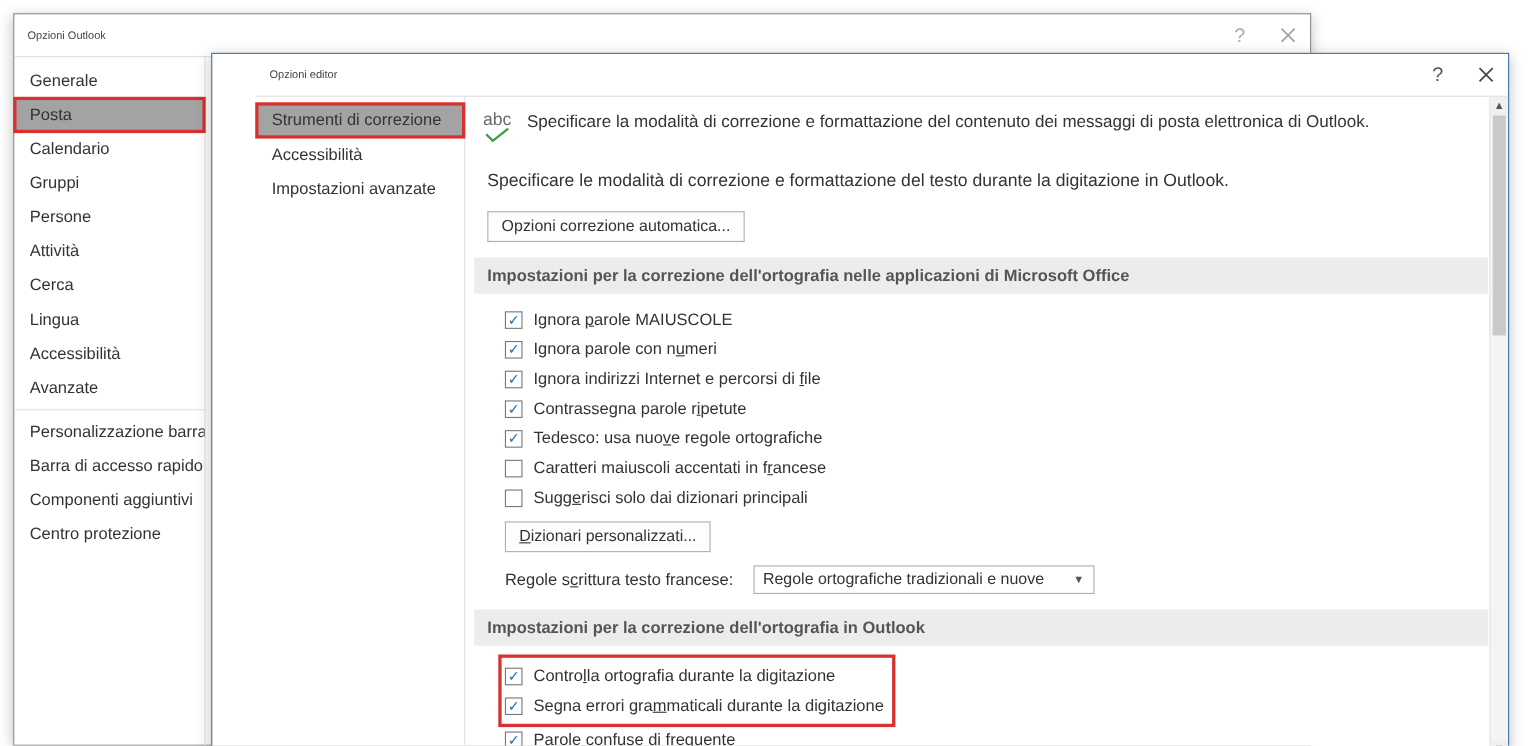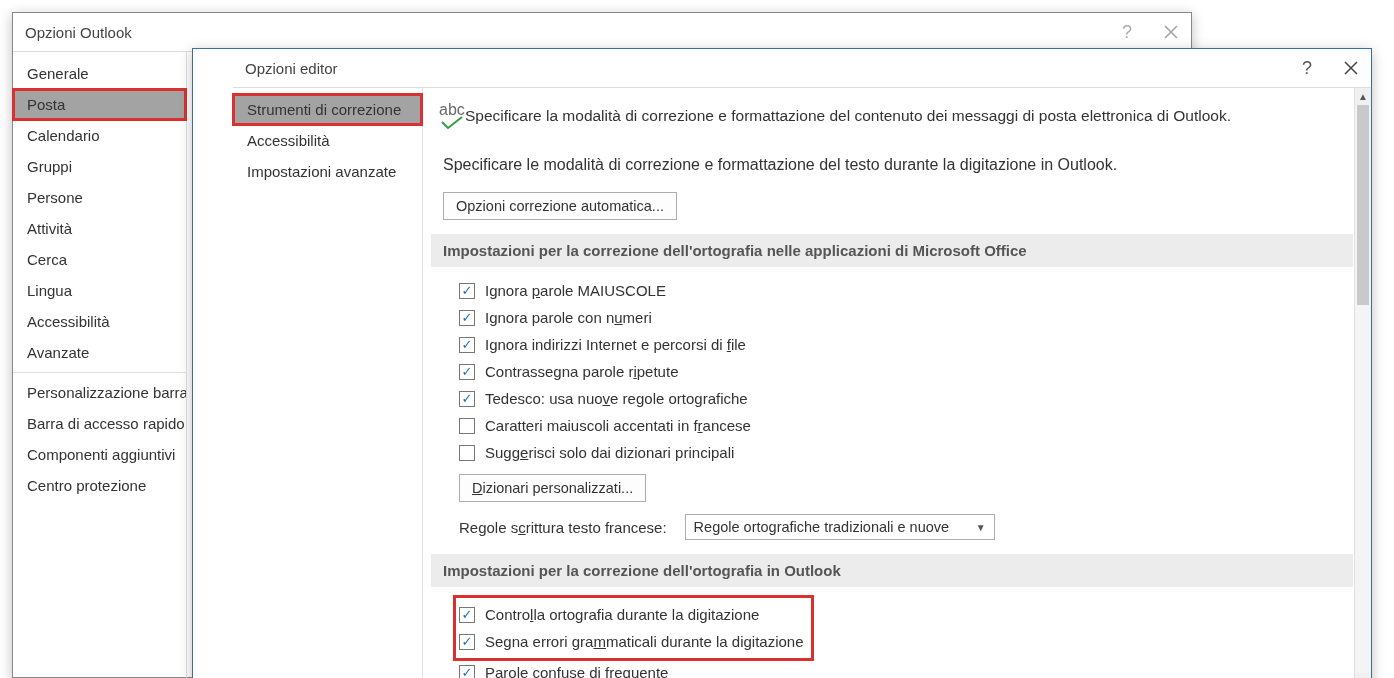--- a/index.html
+++ b/index.html
@@ -28,21 +28,21 @@
     left: 192px; top: 48px;
     width: 1180px; height: 642px;
     border: 1px solid #3a6ea5;
     padding-left: 40px;
   }
   .titlebar {
     display: flex;
     align-items: center;
     justify-content: space-between;
     padding: 6px 12px;
-    font-size: 15px;
+    font-size: 10px;
     color: #444;
     height: 38px;
   }
   .titlebar-right { display: flex; align-items: center; gap: 28px; }
   .ti-btn { width: 16px; height: 16px; display:flex; align-items:center; justify-content:center; color:#555; cursor:pointer; }
   .ti-help::before { content: "?"; font-size: 18px; font-weight: 400; }
   .ti-close svg { width: 14px; height: 14px; stroke: #444; stroke-width: 1.5; }
   .separator { height: 1px; background: #ddd; }
   .body { display: flex; height: calc(100% - 38px); }
   .sidebar { width: 174px; border-right: 1px solid #e1e1e1; padding-top: 6px; }
@@ -75,21 +75,21 @@
     position: absolute;
     right: 0; top: 0; bottom: 0;
     width: 17px;
     border-left: 1px solid #e1e1e1;
     background: #f4f4f4;
     display:flex; flex-direction:column;
   }
   .sb-arrow { height: 17px; display:flex; align-items:center; justify-content:center; background:#f0f0f0; cursor:pointer; font-size:10px; color:#555; }
   .sb-track { flex:1; position:relative; }
   .sb-thumb { position:absolute; left:2px; right:2px; top:0; height:200px; background:#c9c9c9; }
-  .intro { display:flex; align-items:center; gap:0; padding: 4px 8px 16px 8px; }
+  .intro { display:flex; align-items:flex-start; gap:14px; padding: 4px 8px 16px 8px; }
   .abc-icon { line-height:1; }
   .abc-icon .abc { color:#6a6a6a; font-size:16px; }
   .abc-icon svg { display:block; stroke:#2f9e44; stroke-width:2; fill:none; width:26px; height:14px; margin-top:-2px; }
   .intro-text { font-size: 15.5px; color:#333; }
   .section-header {
     background: #ececec;
     padding: 8px 12px;
     font-weight: 600;
     color: #555;
     font-size: 15px;

